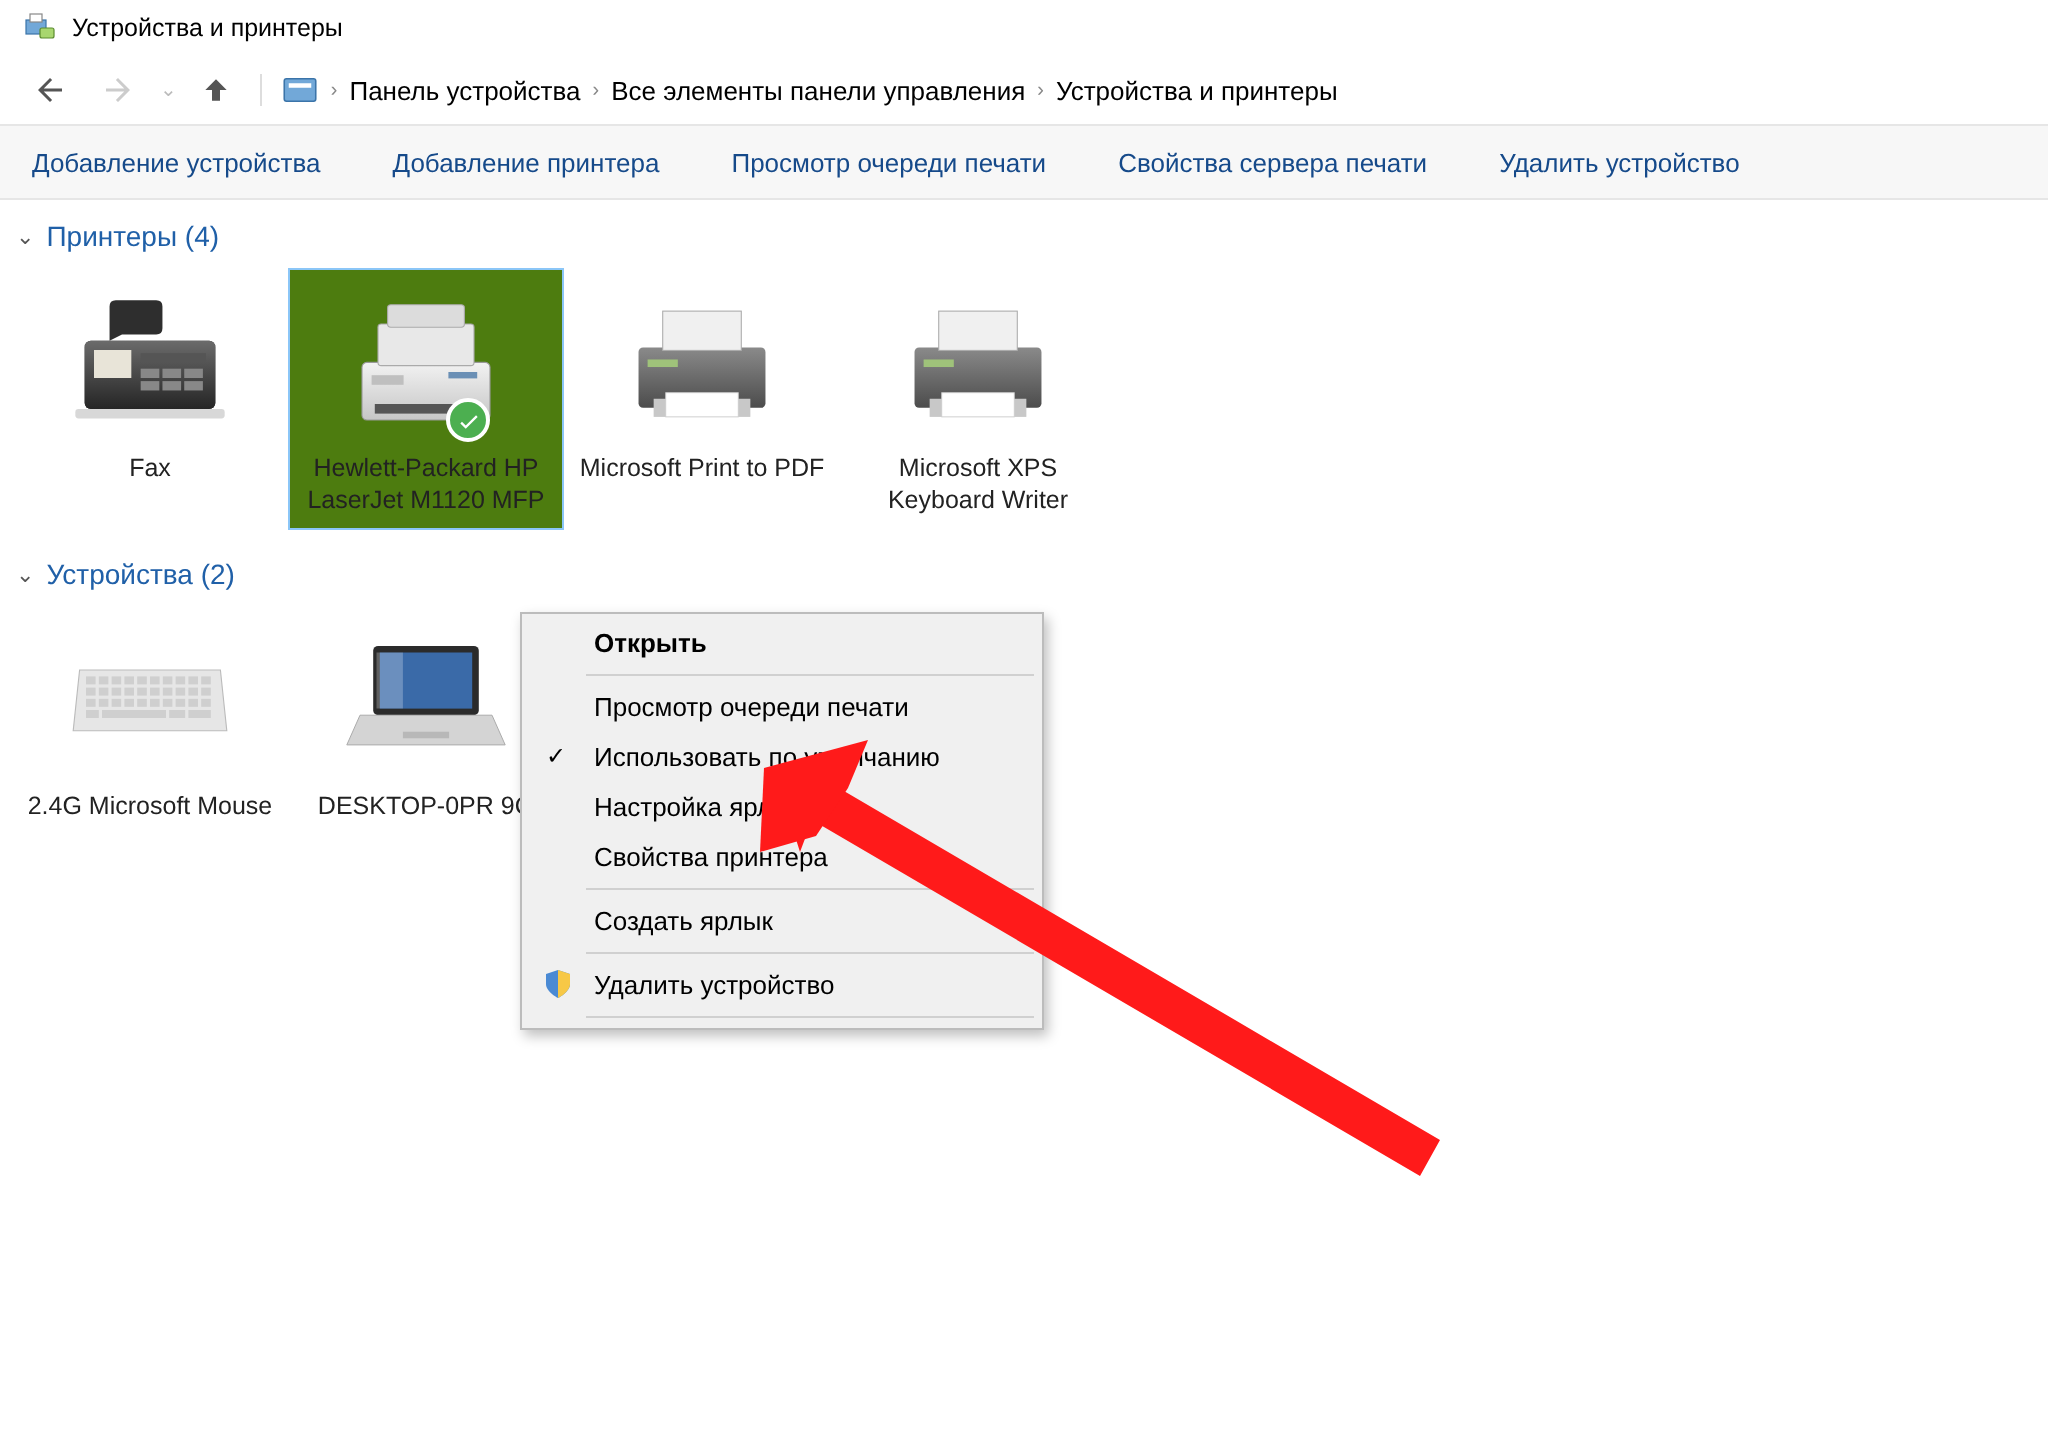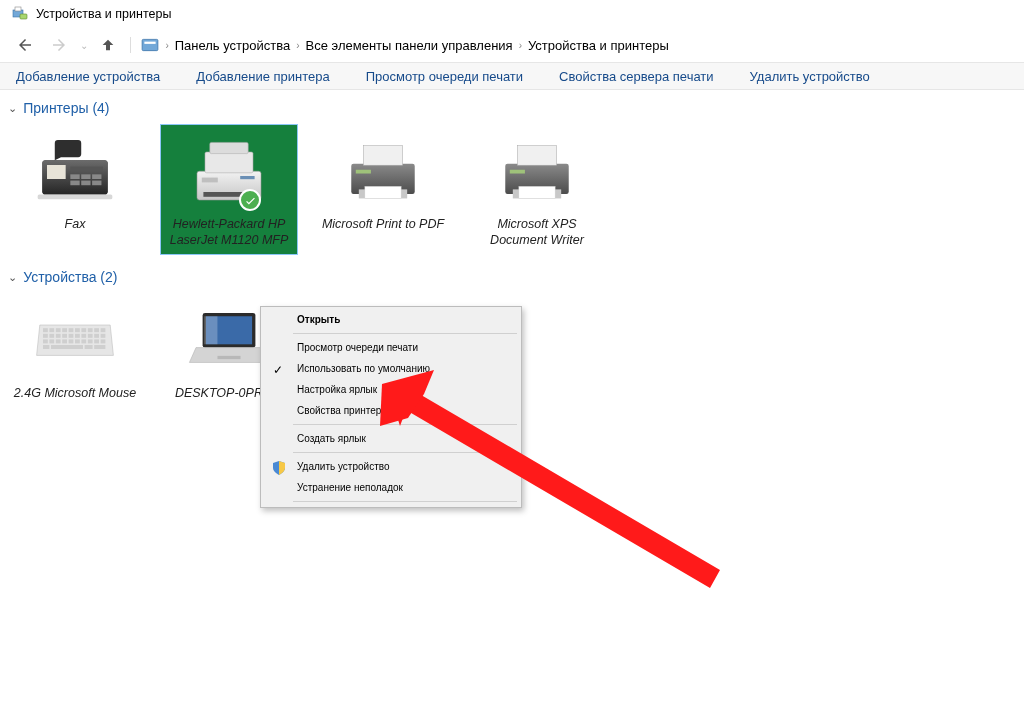--- a/index.html
+++ b/index.html
@@ -11,37 +11,37 @@
     
     .navbar { height: 34px; display: flex; align-items: center; padding: 0 12px; gap: 8px; }
     .nav-btn { padding: 4px; cursor: pointer; display: flex; align-items: center; justify-content: center; color: #666; }
     .nav-btn.disabled { color: #ccc; }
     .nav-sep { width: 1px; height: 16px; background: #ddd; margin: 0 2px; }
     .breadcrumb { display: flex; align-items: center; gap: 6px; flex: 1; font-size: 13px; }
     .breadcrumb .bc-item { cursor: pointer; }
     .breadcrumb .bc-arrow { color: #888; font-size: 10px; }
     .bc-icon { width: 18px; height: 18px; }
     
-    .toolbar { height: 28px; background: #f7f7f7; border-top: 1px solid #e6e6e6; border-bottom: 1px solid #e6e6e6; display: flex; align-items: center; padding: 0 16px; gap: 36px; }
+    .toolbar { height: 38px; background: #f7f7f7; border-top: 1px solid #e6e6e6; border-bottom: 1px solid #e6e6e6; display: flex; align-items: center; padding: 0 16px; gap: 36px; }
     .toolbar-item { color: #164a8a; font-size: 13px; cursor: pointer; }
     
     .content { padding: 6px 6px; }
     .group-header { display: flex; align-items: center; gap: 6px; color: #2060a8; font-size: 14px; padding: 4px 2px; cursor: pointer; }
     .group-header .chevron { font-size: 11px; color: #555; }
     
-    .items-row { display: flex; gap: 16px; padding: 4px 0 10px 0; font-style: italic; }
+    .items-row { display: flex; gap: 0; padding: 4px 0 10px 0; }
     .device-item { width: 138px; text-align: center; padding: 6px 4px; cursor: pointer; position: relative; }
-    .device-item.selected { background: #15803d; border: 1px solid #8bc6f7; }
+    .device-item.selected { background: #4d7c0f; border: 1px solid #8bc6f7; }
     .device-item:not(.selected) { border: 1px solid transparent; }
     .device-icon-wrap { height: 82px; display: flex; align-items: center; justify-content: center; position: relative; }
     .device-badge { position: absolute; bottom: 2px; left: 50%; transform: translateX(10px); width: 22px; height: 22px; background: #4caf50; border: 2px solid #fff; border-radius: 50%; display: flex; align-items: center; justify-content: center; }
     .device-badge svg { width: 13px; height: 13px; }
     .device-label { font-size: 12.5px; line-height: 1.25; margin-top: 4px; color: #222; }
     
-    .context-menu { position: absolute; top: 306px; left: 260px; width: 262px; background: #f0f0f0; border: 1px solid #bcbcbc; box-shadow: 2px 3px 6px rgba(0,0,0,0.25); z-index: 100; font-size: 10px; padding: 2px; }
+    .context-menu { position: absolute; top: 306px; left: 260px; width: 262px; background: #f0f0f0; border: 1px solid #bcbcbc; box-shadow: 2px 3px 6px rgba(0,0,0,0.25); z-index: 100; font-size: 13px; padding: 2px; }
     .menu-item { padding: 5px 8px 5px 34px; cursor: pointer; position: relative; }
     .menu-item.bold { font-weight: bold; }
     .menu-item.checked::before { content: "✓"; position: absolute; left: 10px; top: 5px; font-size: 12px; }
     .menu-item .shield { position: absolute; left: 8px; top: 4px; width: 16px; height: 16px; }
     .menu-sep { height: 1px; background: #d0d0d0; margin: 3px 2px 3px 30px; }
     
     .red-arrow { position: absolute; top: 370px; left: 380px; z-index: 200; pointer-events: none; }
   </style>
 </head>
 <body>
@@ -182,21 +182,21 @@
                 <stop offset="1" stop-color="#4c4c4c"></stop>
               </linearGradient>
             </defs>
           <rect x="8" y="34" width="84" height="40" rx="3" fill="url(#g4)"></rect>
           <rect x="24" y="10" width="52" height="26" fill="#f0f0f0" stroke="#aaa" stroke-width="0.7"></rect>
           <rect x="14" y="42" width="20" height="5" fill="#9fc27a"></rect>
           <rect x="18" y="68" width="64" height="12" fill="#c8c8c8"></rect>
           <rect x="26" y="64" width="48" height="16" fill="#fff" stroke="#ccc" stroke-width="0.6"></rect>
         </svg>
       </div>
-      <div class="device-label">Microsoft XPS Document Writer</div>
+      <div class="device-label">Microsoft XPS Keyboard Writer</div>
     </div>
   </div>
 
   <div class="group-header">
     <span class="chevron">⌄</span>
     <span><span>Устройства</span> <span>(2)</span></span>
   </div>
   <div class="items-row">
 
     <div class="device-item">
@@ -269,21 +269,20 @@
   <div class="menu-sep"></div>
   <div class="menu-item">Создать ярлык</div>
   <div class="menu-sep"></div>
   <div class="menu-item">
     <svg class="shield" viewBox="0 0 16 16">
       <path d="M8 1 L14 3 V8 C14 12 8 15 8 15 C8 15 2 12 2 8 V3 Z" fill="#4a8ad4"></path>
       <path d="M8 1 L14 3 V8 C14 12 8 15 8 15 V1 Z" fill="#f7c846"></path>
     </svg>
     <span>Удалить устройство</span>
   </div>
-  <div class="menu-item">Устранение неполадок</div>
   <div class="menu-sep"></div>
 </div>
 
 <svg class="red-arrow" width="360" height="250" viewBox="0 0 360 250">
   <defs>
     <marker id="ah" markerWidth="1" markerHeight="1" refX="0" refY="0"></marker>
   </defs>
   <polygon points="8,18 42,6 36,22 340,200 330,218 26,40 20,56" fill="#ff1a1a"></polygon>
   <polygon points="2,14 54,0 44,24 28,48 0,56" fill="#ff1a1a"></polygon>
 </svg>

